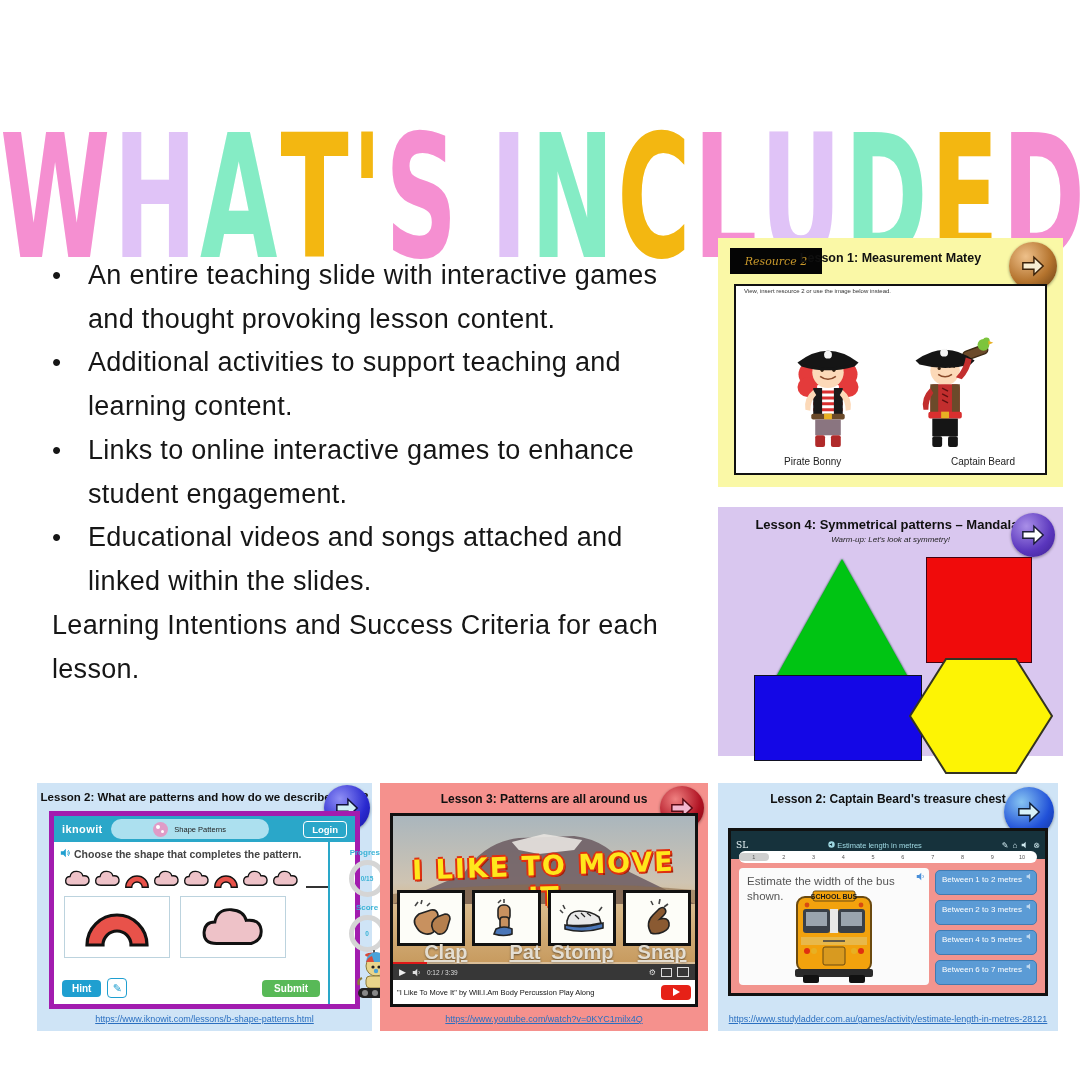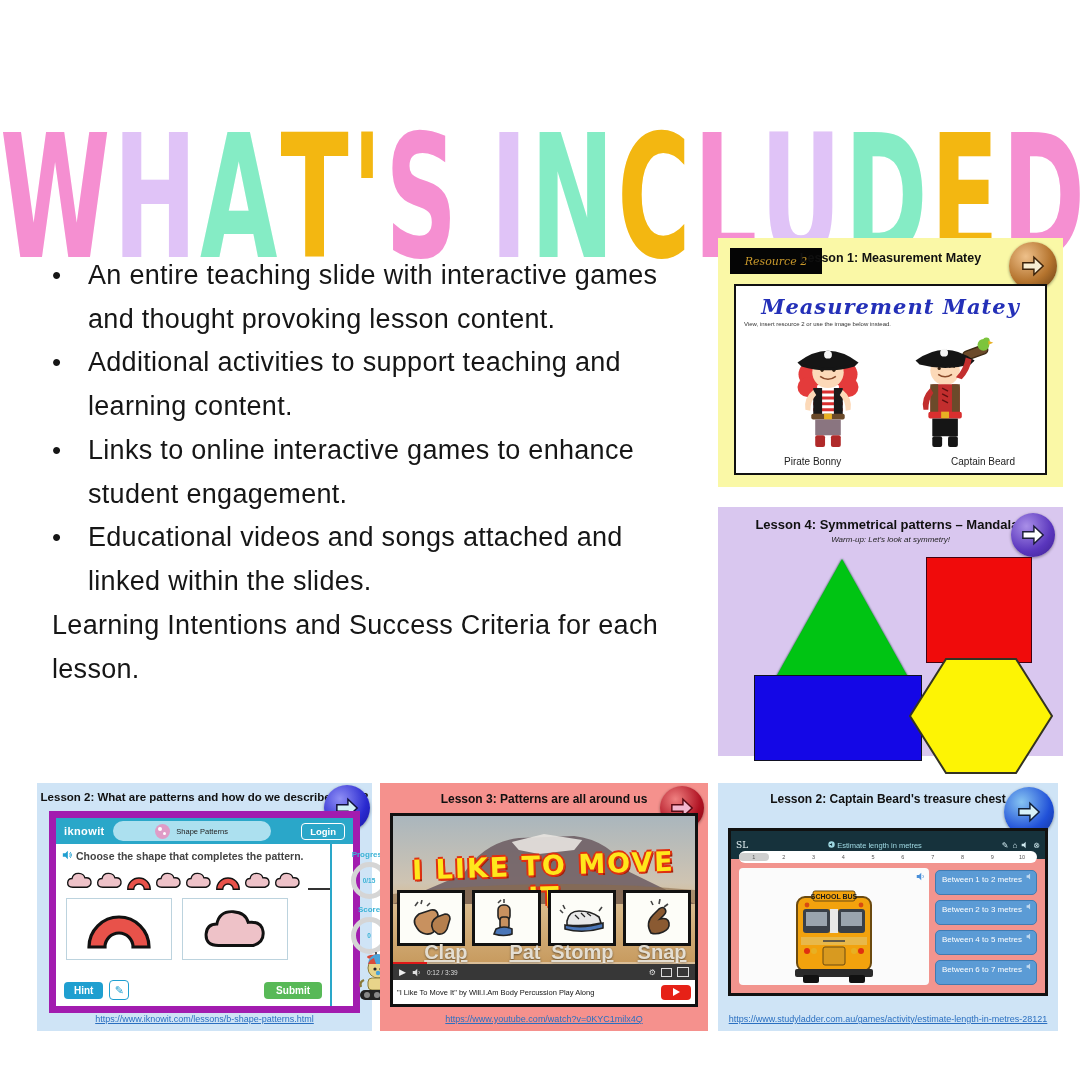--- a/index.html
+++ b/index.html
@@ -65,21 +65,21 @@
   .card-bm{left:380px;top:783px;width:328px;height:248px;background:#f5918d;}
   .card-br{left:718px;top:783px;width:340px;height:248px;background:#cfe4f6;}
   .url-link{position:absolute;left:0;right:0;bottom:7px;text-align:center;font-size:9px;
     color:#2a6fc0;text-decoration:underline;}
 
   
   .card-bl .card-title{top:8px;font-size:11.5px;}
   .btn-blue1{right:2px;top:2px;width:46px;height:46px;
     background:radial-gradient(circle at 35% 30%,#8f8ff5,#2a2ad0 60%,#14149a);}
   .ik-shot{position:absolute;left:12px;right:12px;top:28px;height:188px;background:#ffffff;
-    border:7px solid #a21caf;}
+    border:5px solid #a21caf;}
   .ik-head{position:absolute;left:0;right:0;top:0;height:26px;background:#2aa7c9;
     display:flex;align-items:center;padding:0 8px;gap:8px;}
   .ik-logo{color:#fff;font-weight:bold;font-size:11px;letter-spacing:.4px;}
   .ik-pill{height:20px;flex:none;width:150px;background:#ace0ef;border-radius:10px;
     display:flex;align-items:center;gap:6px;padding:0 4px;justify-content:center;}
   .ik-pink{width:15px;height:15px;border-radius:50%;background:#df9cc7;position:relative;}
   .ik-pink::before,.ik-pink::after{content:"";position:absolute;background:#fff;border-radius:50%;}
   .ik-pink::before{width:4px;height:4px;left:3px;top:3px;}
   .ik-pink::after{width:3px;height:3px;left:8px;top:8px;}
   .ik-activity{font-size:7.5px;color:#222;}
@@ -198,21 +198,20 @@
     <div class="l1-badge">
       <span>Resource 2</span>
     </div>
     <div class="card-title">Lesson 1: Measurement Matey</div>
     <div class="nav-btn btn-bronze">
       <svg viewBox="0 0 28 26">
         <path d="M3 9.5 h12 v-6 l10 9.5 -10 9.5 v-6 H3 z" fill="#f7edd2" stroke="#3d230a" stroke-width="1.6"></path>
       </svg>
     </div>
     <div class="l1-panel">
-      <div class="l1-slide-title">Measurement  Matey</div>
       <div class="l1-note">View, insert resource 2 or use the image below instead.</div>
       <div class="l1-pirates">
 
         <svg viewBox="0 0 90 120" width="92">
           <circle cx="28" cy="42" r="13" fill="#e43b3b"></circle>
             <circle cx="62" cy="42" r="13" fill="#e43b3b"></circle>
           <circle cx="24" cy="55" r="10" fill="#e43b3b"></circle>
             <circle cx="66" cy="55" r="10" fill="#e43b3b"></circle>
           <circle cx="45" cy="40" r="16" fill="#fcd9b8"></circle>
           <path d="M31 40 q14 10 28 0 q-4 9 -14 9 q-10 0 -14 -9z" fill="#fff" opacity="0"></path>
@@ -521,20 +520,21 @@
           <span class="sl-tab">10</span>
         </div>
       <div class="sl-content">
         <div class="sl-qcard">
           <span class="spk-icon" style="position:absolute;right:4px;top:4px;">
             <svg width="9" height="9" viewBox="0 0 12 12">
                 <path d="M1 4 h3 l3 -3 v10 l-3 -3 H1z" fill="#4a90d9"></path>
                 <path d="M9 4 q2 2 0 4" stroke="#4a90d9" stroke-width="1" fill="none"></path>
               </svg>
           </span>
+          <div class="sl-q">Estimate the width of the bus shown.</div>
           <svg class="sl-bus" width="102" height="96" viewBox="0 0 102 96">
             <rect x="14" y="10" width="74" height="74" rx="8" fill="#f2a20d" stroke="#6b4a10" stroke-width="2"></rect>
             <rect x="30" y="4" width="42" height="10" rx="2" fill="#f2a20d" stroke="#6b4a10"></rect>
             <text x="51" y="12" text-anchor="middle" font-size="7" font-weight="bold" fill="#1a1a1a" font-family="Liberation Sans,sans-serif">SCHOOL BUS</text>
             <circle cx="24" cy="18" r="2.4" fill="#d94a10"></circle>
               <circle cx="78" cy="18" r="2.4" fill="#d94a10"></circle>
             <rect x="20" y="22" width="27" height="24" rx="3" fill="#3a4048"></rect>
             <rect x="55" y="22" width="27" height="24" rx="3" fill="#3a4048"></rect>
             <rect x="23" y="25" width="21" height="14" fill="#9aa4ae"></rect>
             <rect x="58" y="25" width="21" height="14" fill="#9aa4ae"></rect>

